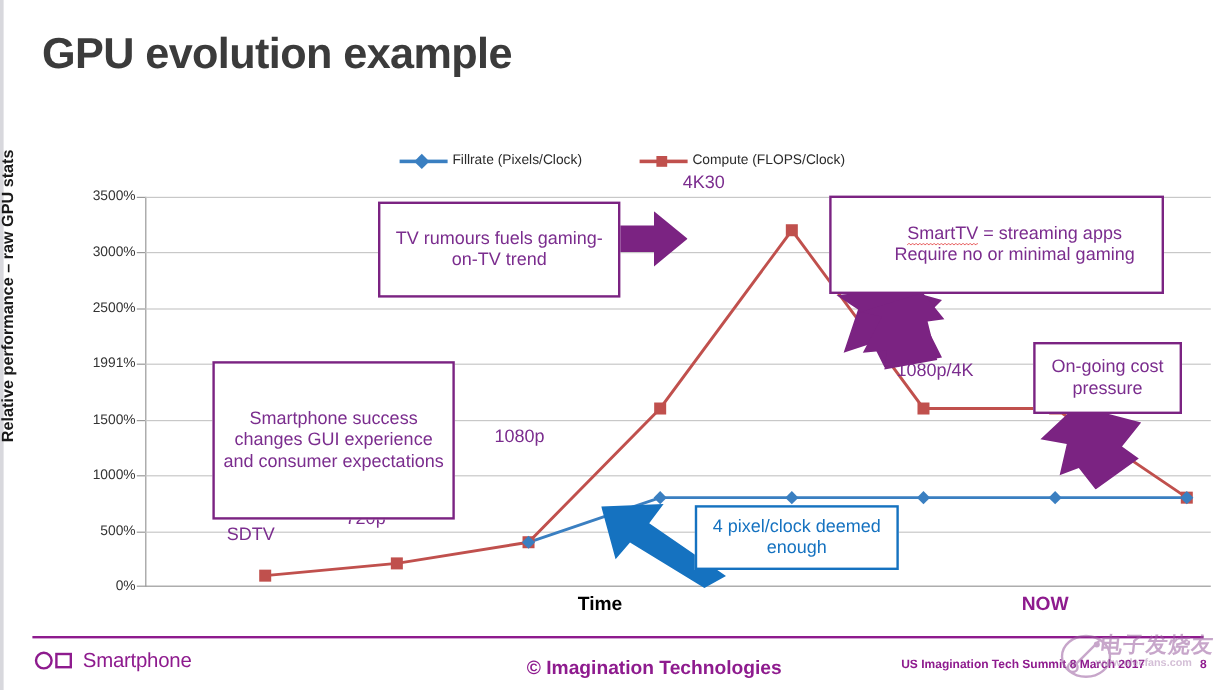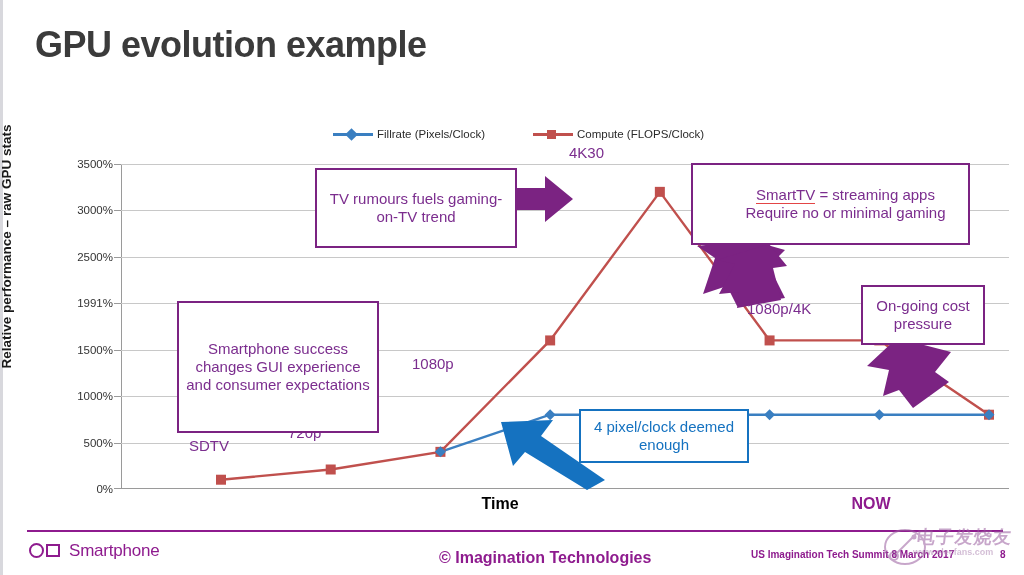--- a/index.html
+++ b/index.html
@@ -261,21 +261,21 @@
   </div>
 
   <div class="callout" style="left:688px;top:163px;width:279px;height:82px;padding-left:36px;">
     <span><span class="spell">SmartTV</span><span> = streaming apps Require no or minimal gaming</span></span>
   </div>
 
   <div class="callout" style="left:858px;top:285px;width:124px;height:60px;">
     <span>On-going cost pressure</span>
   </div>
 
-  <div class="callout blue" style="left:576px;top:409px;width:170px;height:54px;">
+  <div class="callout blue" style="left:576px;top:421px;width:170px;height:54px;">
     <span>4 pixel/clock deemed enough</span>
   </div>
 
   <div class="footrule"></div>
   <div class="logo">
     <span class="logo-mark">
       <span class="logo-circle"></span>
         <span class="logo-square"></span>
     </span>
     <span class="logo-text">Smartphone</span>

